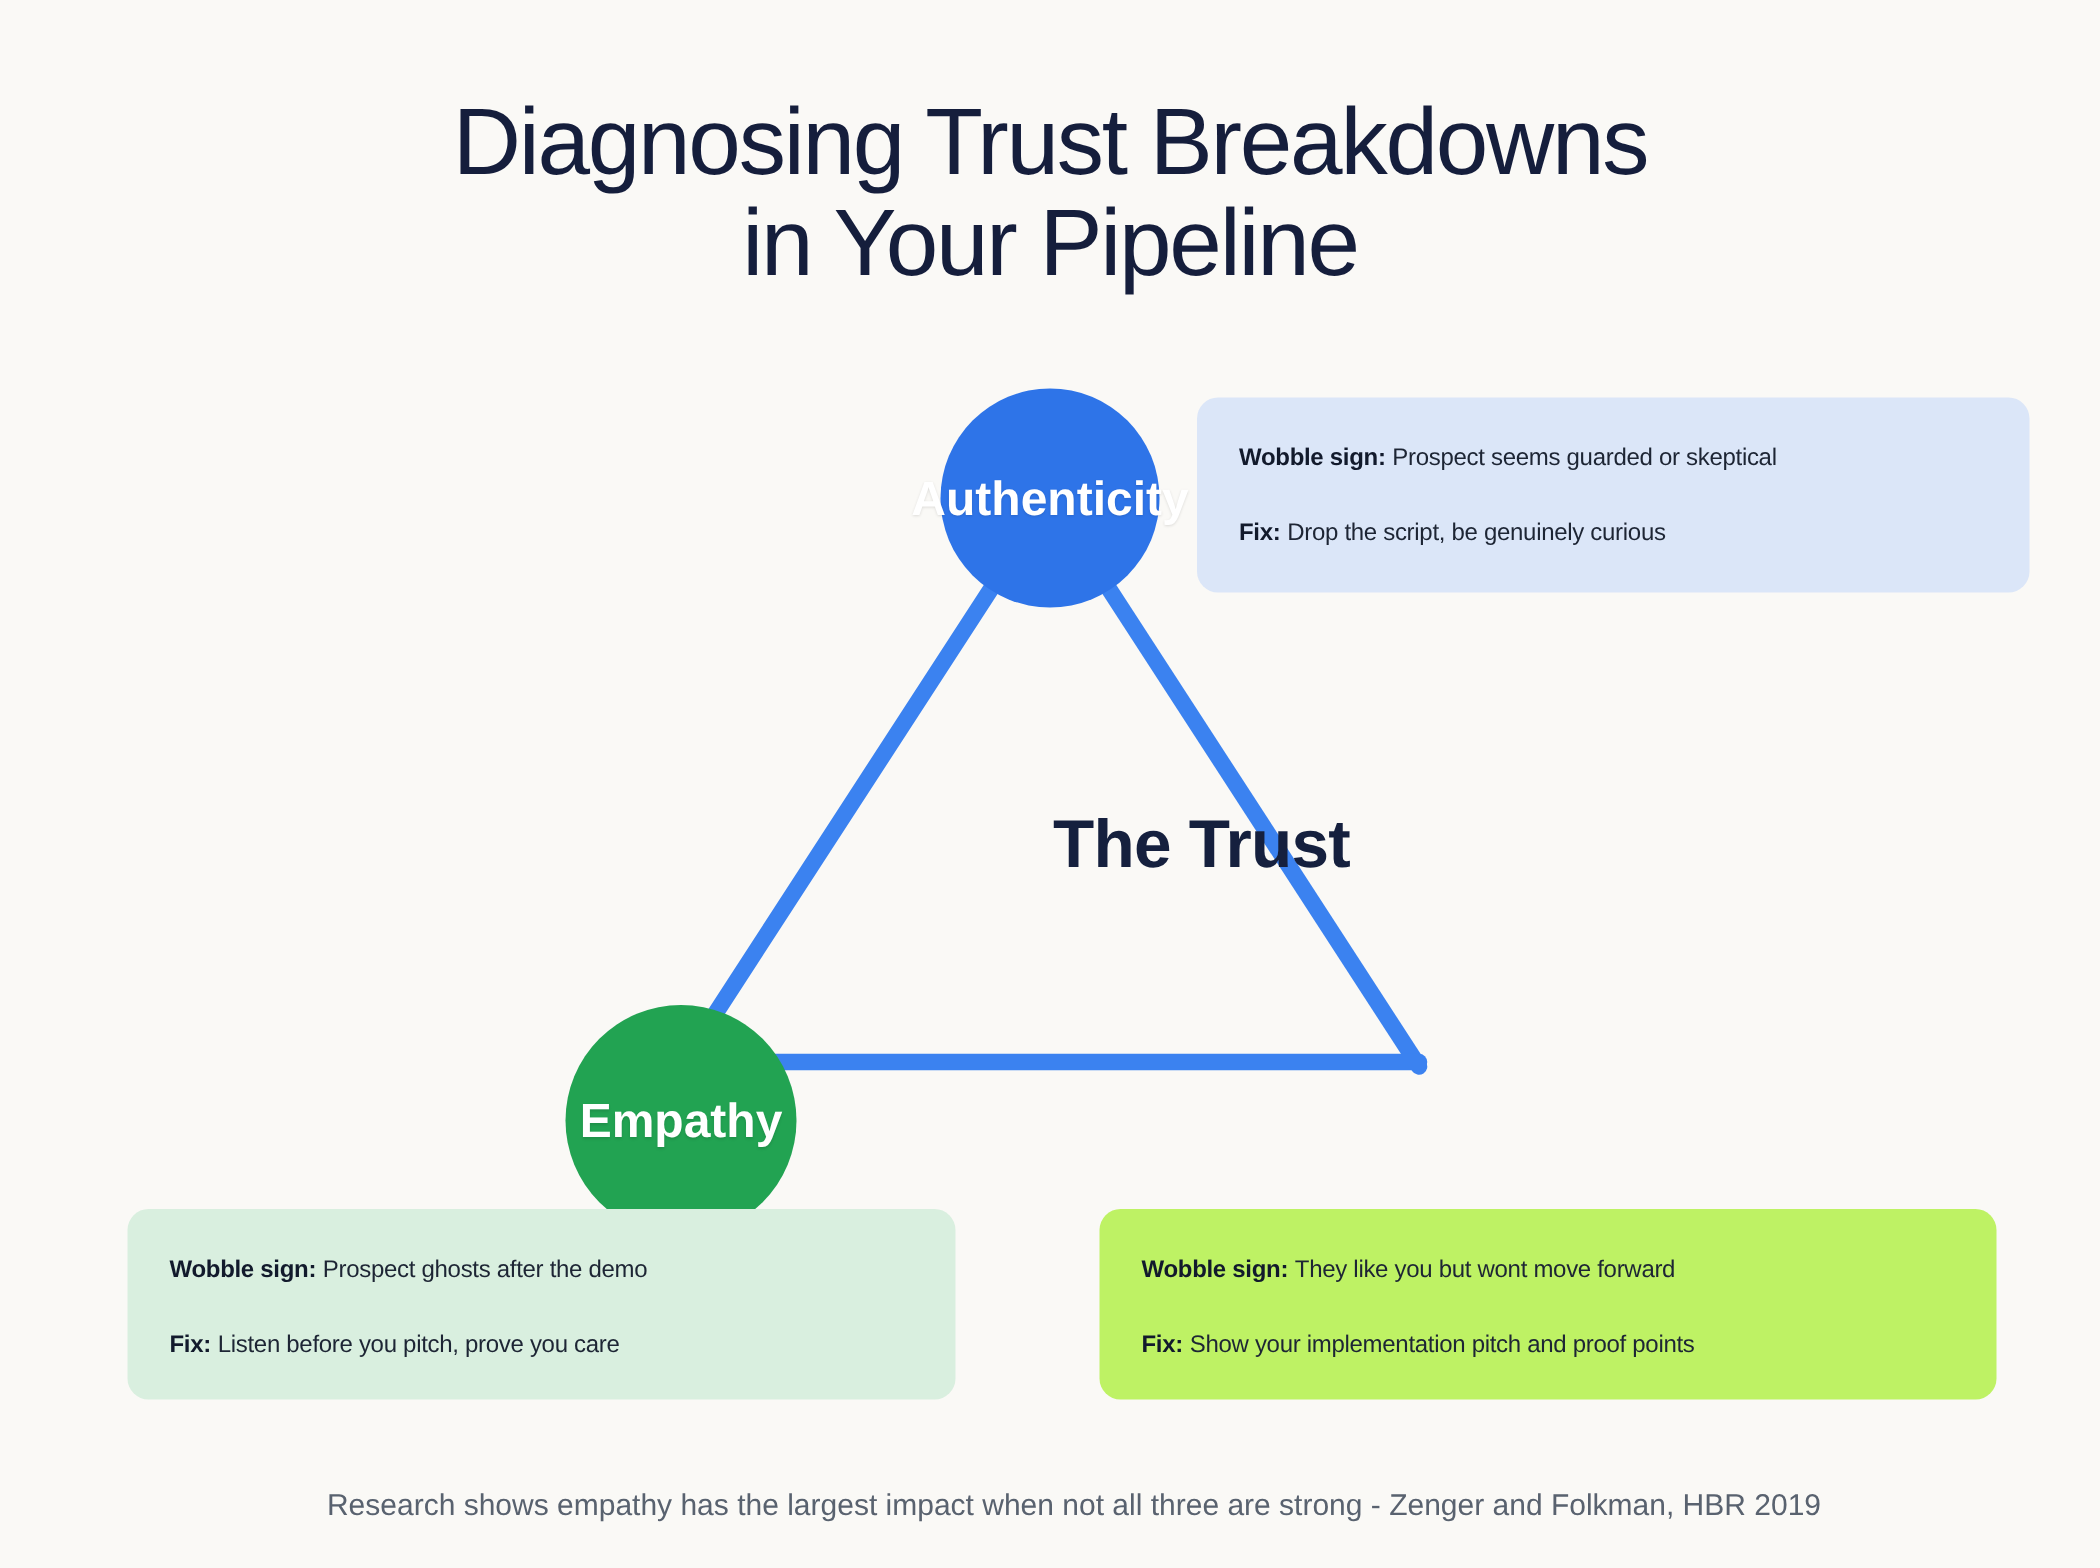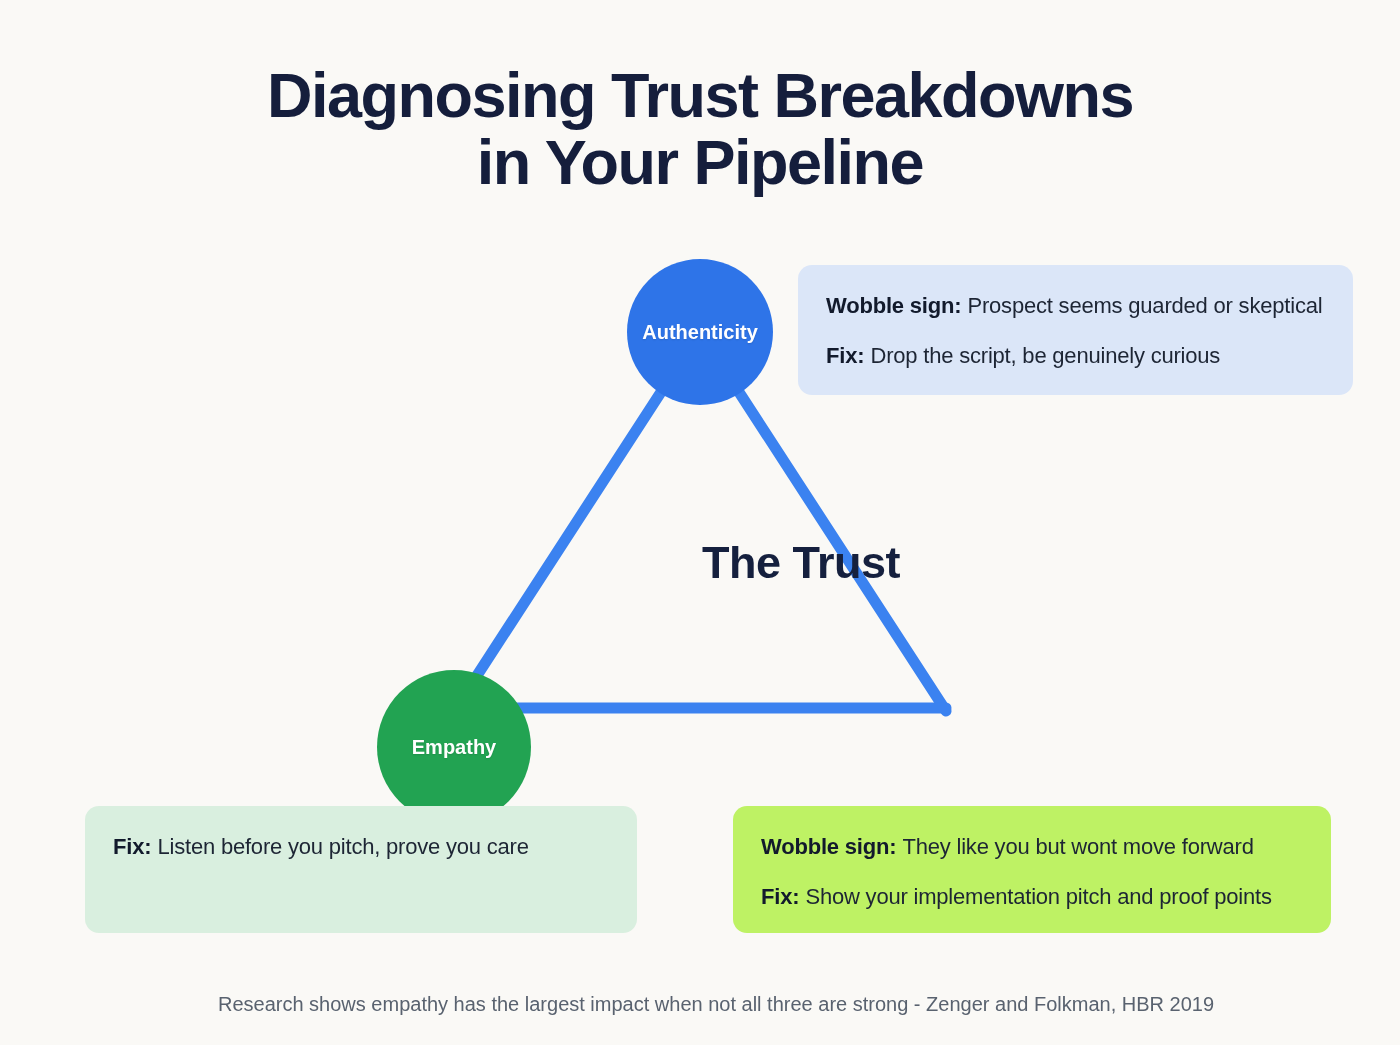--- a/index.html
+++ b/index.html
@@ -16,21 +16,21 @@
   }
 
   .page-title {
     position: absolute;
     top: 62px;
     left: 0;
     width: 1400px;
     text-align: center;
     font-size: 63px;
     line-height: 67px;
-    font-weight: 700;
+    font-weight: 400;
     letter-spacing: -1.5px;
     color: #151e3c;
   }
 
   .triangle-svg {
     position: absolute;
     top: 0;
     left: 0;
     z-index: 1;
   }
@@ -39,21 +39,21 @@
     position: absolute;
     z-index: 2;
     border-radius: 50%;
     display: flex;
     align-items: center;
     justify-content: center;
   }
   .node-label {
     color: #ffffff;
     font-weight: 700;
-    font-size: 20px;
+    font-size: 32px;
     white-space: nowrap;
     text-shadow: 0 1px 2px rgba(0,0,0,0.12);
   }
   .node-authenticity { left: 627px; top: 259px; width: 146px; height: 146px; }
   .node-empathy      { left: 377px; top: 670px; width: 154px; height: 154px; }
   .node-logic        { left: 869px; top: 634px; width: 154px; height: 154px; }
 
   .center-label {
     position: absolute;
     z-index: 2;
@@ -68,21 +68,21 @@
     color: #15203e;
   }
 
   .callout {
     position: absolute;
     z-index: 2;
     border-radius: 14px;
     padding: 25px 28px 0 28px;
     box-sizing: border-box;
     color: #1d2534;
-    font-size: 22px;
+    font-size: 16px;
     line-height: 32px;
     letter-spacing: -0.2px;
   }
   .callout p { margin: 0 0 18px 0; white-space: nowrap; }
   .callout strong { font-weight: 700; color: #121a2c; margin-right: 0.28em; }
   .callout-authenticity { left: 798px; top: 265px; width: 555px; height: 130px; }
   .callout-empathy      { left: 85px;  top: 806px; width: 552px; height: 127px; }
   .callout-logic        { left: 733px; top: 806px; width: 598px; height: 127px; }
 
   .footer-note {
@@ -124,20 +124,21 @@
   <div class="center-label">
     <div>The Trust</div>
   </div>
 
   <div class="callout callout-authenticity" style="background-color: rgb(219, 230, 248);">
     <p><strong>Wobble sign:</strong><span>Prospect seems guarded or skeptical</span></p>
     <p><strong>Fix:</strong><span>Drop the script, be genuinely curious</span></p>
   </div>
 
   <div class="callout callout-empathy" style="background-color: rgb(217, 239, 223);">
+    <p><strong>Wobble sign:</strong><span>Prospect ghosts after the demo</span></p>
     <p><strong>Fix:</strong><span>Listen before you pitch, prove you care</span></p>
   </div>
 
   <div class="callout callout-logic" style="background-color: #bef264;">
     <p><strong>Wobble sign:</strong><span>They like you but wont move forward</span></p>
     <p><strong>Fix:</strong><span>Show your implementation pitch and proof points</span></p>
   </div>
 
   <div class="footer-note">Research shows empathy has the largest impact when not all three are strong - Zenger and Folkman, HBR 2019</div>
 

